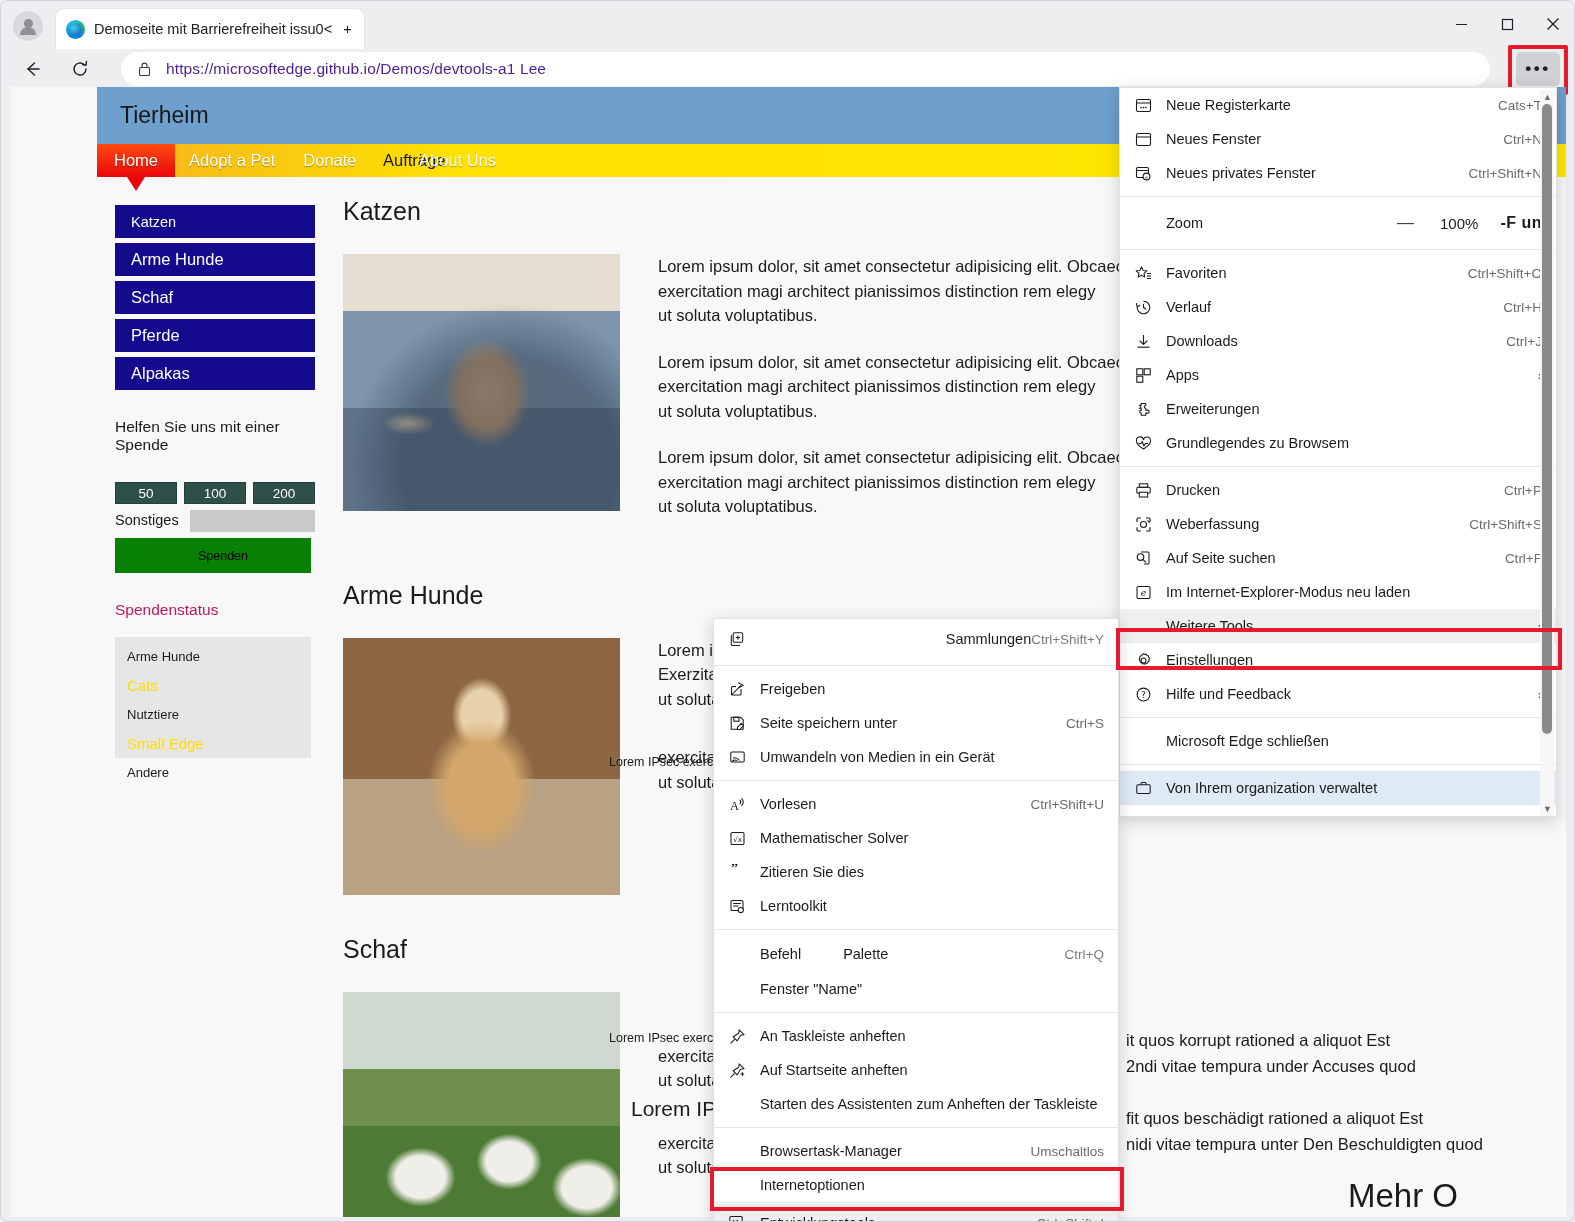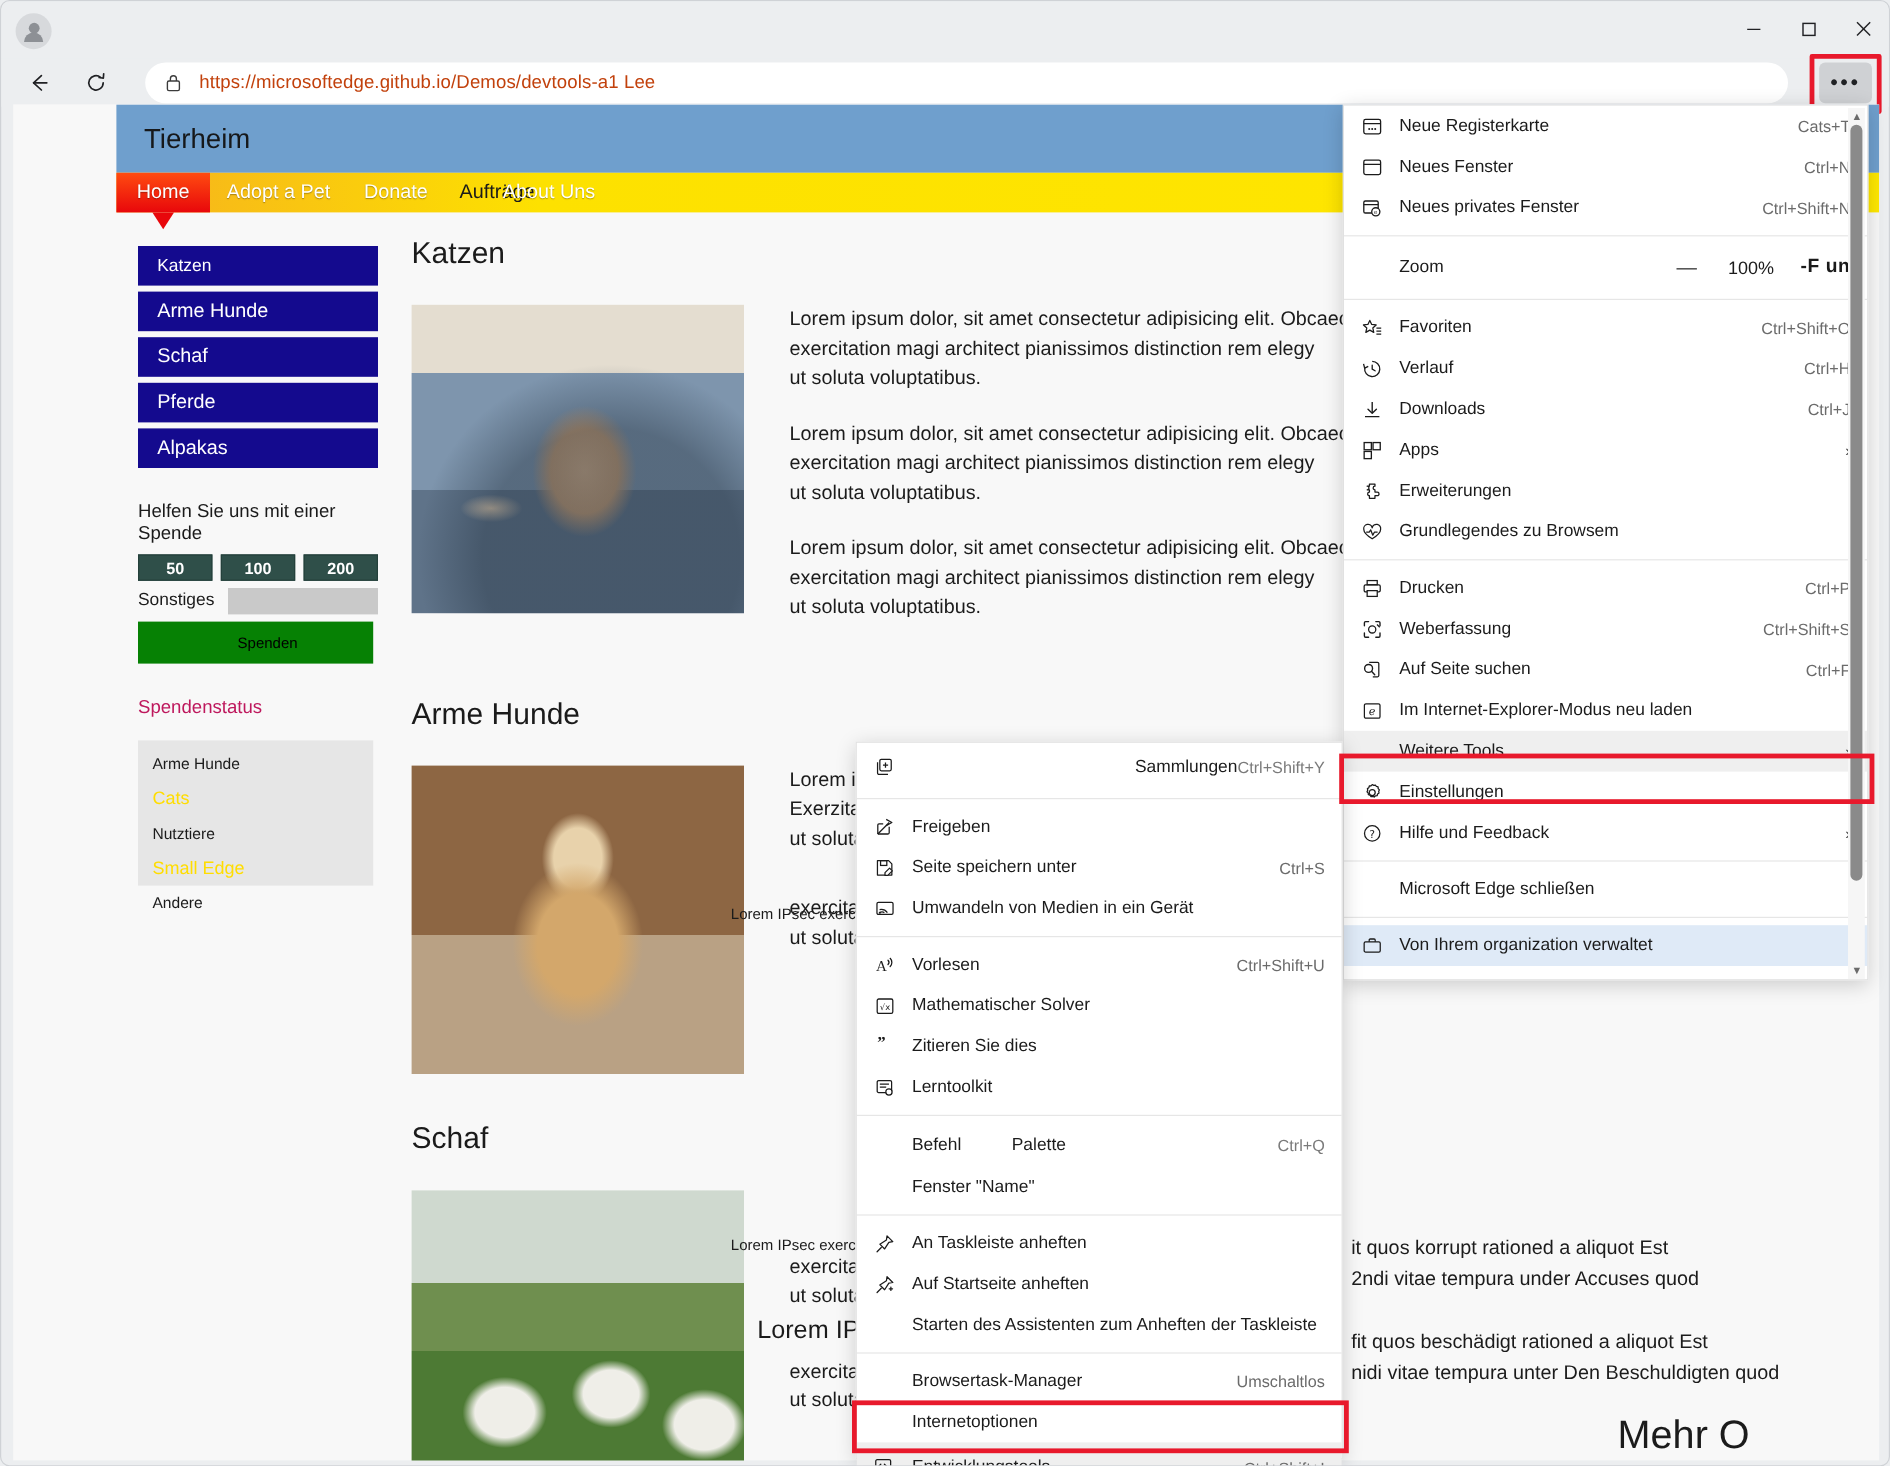--- a/index.html
+++ b/index.html
@@ -65,21 +65,21 @@
     background:#eceef0;
     display:flex; align-items:center;
   }
   .nav-btn{ width:34px;height:34px;display:flex;align-items:center;justify-content:center; margin-left:14px;}
   #omnibox {
     position:absolute; left:120px; top:3px; width:1369px; height:34px;
     background:#fff; border-radius:17px;
     display:flex; align-items:center; padding:0 16px;
   }
   #lock-icon { width:15px;height:16px; margin-right:14px; flex:none; }
-  #url-text { font-size:15.5px; color:#c2410c; letter-spacing:.1px;text-align:right;}
+  #url-text { font-size:15.5px; color:#4c1d95; letter-spacing:.1px;text-align:right;}
   #more-btn {
     position:absolute; right:16px; top:3px; width:44px; height:34px;
     background:#cfd1d4; border-radius:5px;
     display:flex; align-items:center; justify-content:center;
     letter-spacing:2.5px; font-size:17px; color:#202124; font-weight:700;
   }
   #more-btn-highlight {
     position:absolute; right:8px; top:-4px; width:60px; height:50px;
     border:4px solid #e8192c; border-radius:2px; pointer-events:none;
   }
@@ -123,21 +123,21 @@
 
   
   #sidebar{ position:absolute; left:104px; top:118px; width:200px; }
   .cat-btn{
     background:#140a8e; color:#fff; height:33px; margin-bottom:5px;
     display:flex; align-items:center; padding-left:16px;
     font-size:14.5px;
   }
   .cat-btn.big{ font-size:16.5px; }
   #donate-label{ margin-top:28px; font-size:15.5px; color:#1a1a1a;}
-  #amount-row{ display:flex; gap:7px; margin-top:8px;font-weight:bold;}
+  #amount-row{ display:flex; gap:7px; margin-top:28px;}
   .amt{
     width:62px;height:22px;background:#2f4f49;color:#fff;
     display:flex;align-items:center;justify-content:center;font-size:13.5px;
     border:1px solid #24403b;
   }
   #sonstiges-row{ position:relative; margin-top:6px; height:22px;}
   #sonstiges-input{ position:absolute; left:75px; top:0; width:125px; height:22px; background:#c9c9c9;}
   #sonstiges-label{ position:absolute; left:0; top:2px; font-size:14.5px; color:#1a1a1a;}
   #spenden-btn{
     margin-top:6px; width:196px; height:35px; background:#068104; color:#000000;
@@ -250,20 +250,25 @@
 </style>
 </head>
 <body>
 
 <div id="browser">
 
   <div id="tabstrip">
     <div id="profile-btn">
       <div class="head"></div>
       <div class="body"></div>
+    </div>
+    <div id="tab0">
+      <div id="edge-logo"></div>
+      <span class="ttl">Demoseite mit Barrierefreiheit issu0&lt;</span>
+      <span class="plus">+</span>
     </div>
     <div id="win-controls">
       <div>
         <svg width="13" height="13" viewBox="0 0 13 13">
             <line x1="1" y1="6.5" x2="12" y2="6.5" stroke="#202124" stroke-width="1.2"></line>
           </svg>
       </div>
       <div>
         <svg width="13" height="13" viewBox="0 0 13 13">
             <rect x="1.5" y="1.5" width="10" height="10" fill="none" stroke="#202124" stroke-width="1.2"></rect>

